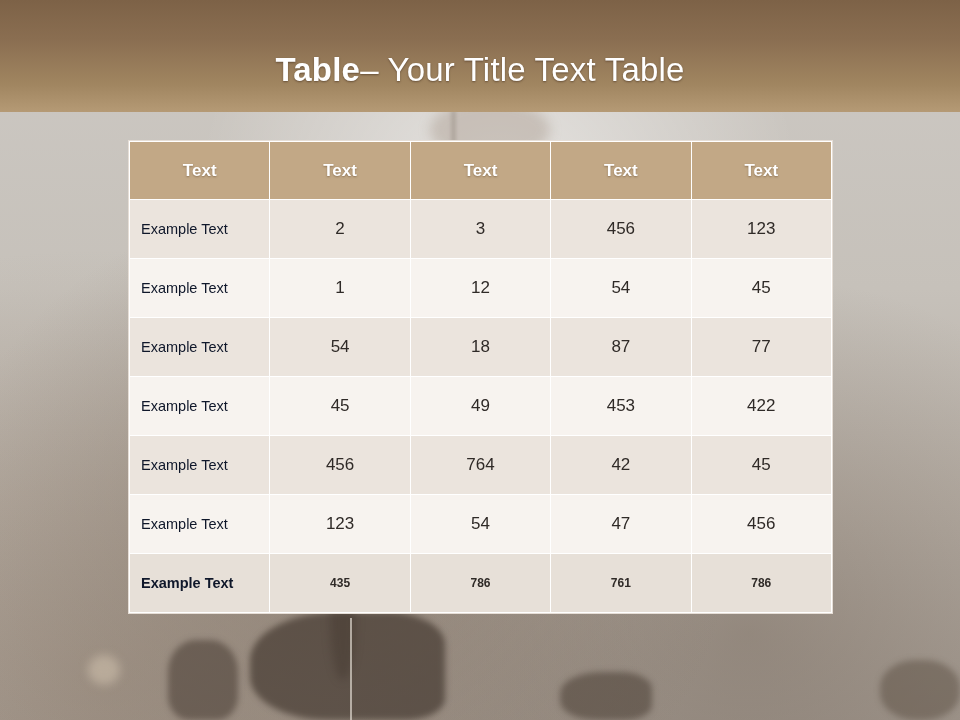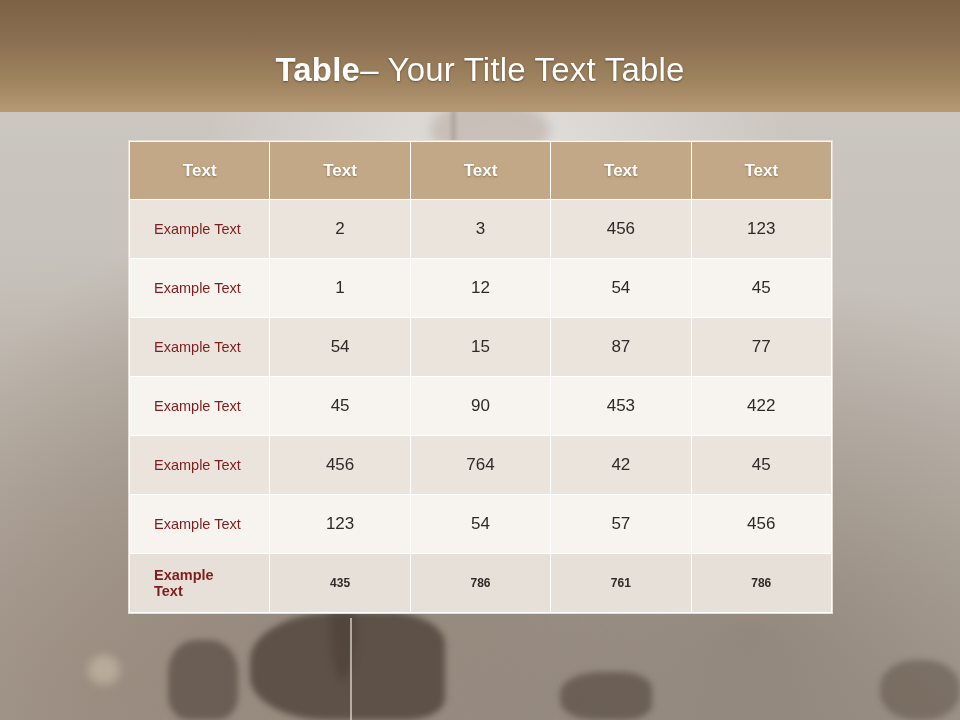--- a/index.html
+++ b/index.html
@@ -123,39 +123,39 @@
     box-sizing: border-box;
   }
   table.data {
     border-collapse: collapse;
     width: 100%;
     table-layout: fixed;
   }
   table.data th, table.data td {
     border: 1px solid #ffffff;
     height: 59px;
-    padding: 0 24px;
+    padding: 0 11px;
     box-sizing: border-box;
   }
   table.data th {
     background: #c2a886;
     color: #ffffff;
     font-size: 17px;
     font-weight: bold;
     text-shadow: 0 1px 2px rgba(90,65,40,0.5);
     text-align: center;
     height: 58px;
   }
   table.data th.first {
     text-align: center;
   }
   td.label {
     text-align: left;
     font-size: 14.5px;
-    color: #7f1d1d;
+    color: #0f172a;
   }
   td.num {
     text-align: center;
     font-size: 17px;
     color: #2f2a27;
   }
   tr.odd td { background: #ebe4dd; }
   tr.even td { background: #f7f3ef; }
   tr.total td {
     background: #e7e0d8;
@@ -207,43 +207,43 @@
         <tr class="even">
           <td class="label">Example Text</td>
           <td class="num">1</td>
           <td class="num">12</td>
           <td class="num">54</td>
           <td class="num">45</td>
         </tr>
         <tr class="odd">
           <td class="label">Example Text</td>
           <td class="num">54</td>
-          <td class="num">15</td>
+          <td class="num">18</td>
           <td class="num">87</td>
           <td class="num">77</td>
         </tr>
         <tr class="even">
           <td class="label">Example Text</td>
           <td class="num">45</td>
-          <td class="num">90</td>
+          <td class="num">49</td>
           <td class="num">453</td>
           <td class="num">422</td>
         </tr>
         <tr class="odd">
           <td class="label">Example Text</td>
           <td class="num">456</td>
           <td class="num">764</td>
           <td class="num">42</td>
           <td class="num">45</td>
         </tr>
         <tr class="even">
           <td class="label">Example Text</td>
           <td class="num">123</td>
           <td class="num">54</td>
-          <td class="num">57</td>
+          <td class="num">47</td>
           <td class="num">456</td>
         </tr>
         <tr class="total">
           <td class="label">Example Text</td>
           <td class="num">435</td>
           <td class="num">786</td>
           <td class="num">761</td>
           <td class="num">786</td>
         </tr>
       </tbody>

